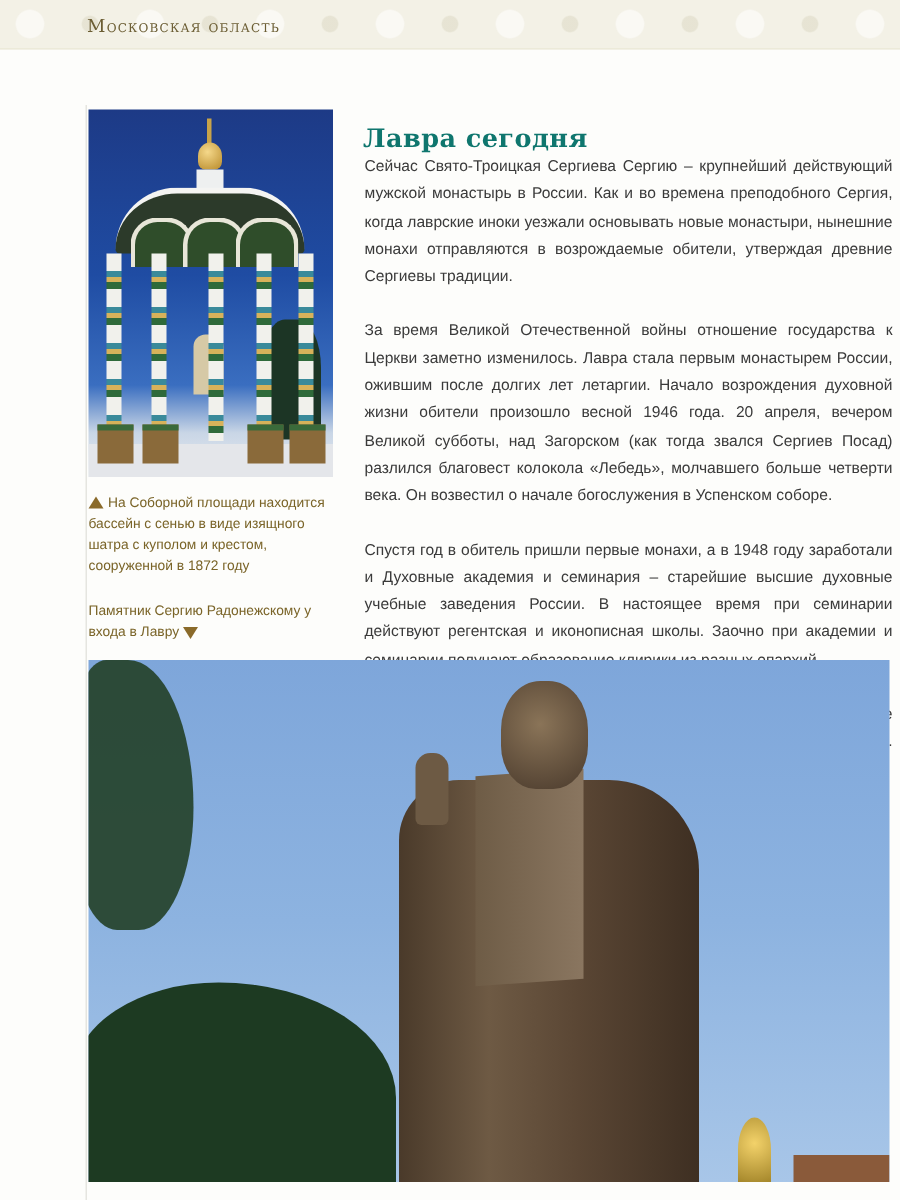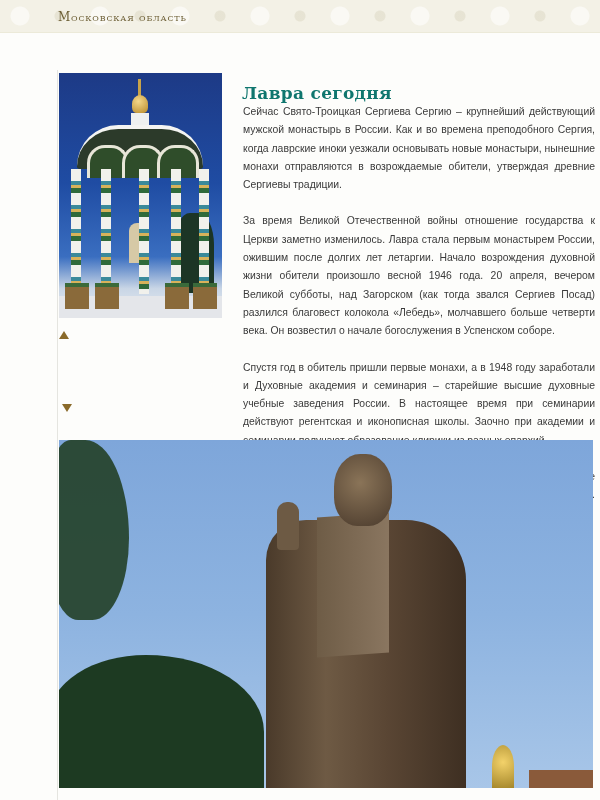--- a/index.html
+++ b/index.html
@@ -143,25 +143,25 @@
   <div class="col" style="left:112px"></div>
   <div class="col" style="left:140px"></div>
   <div class="ground"></div>
   <div class="base" style="left:6px"></div>
   <div class="base" style="left:36px"></div>
   <div class="base" style="left:106px"></div>
   <div class="base" style="left:134px"></div>
 </div>
 
 <div class="caption caption-1">
-  <span class="arrow-up"></span>
+  <span class="arrow-up"></span><span>На Соборной площади находится бассейн с сенью в виде изящного шатра с куполом и крестом, сооруженной в 1872 году</span>
 </div>
 
 <div class="caption caption-2">
-  <span class="arrow-down"></span>
+  <span>Памятник Сергию Радонежскому у входа в Лавру</span><span class="arrow-down"></span>
 </div>
 
 <h1 class="article-title">Лавра сегодня</h1>
 
 <div class="article-body">
   <p>Сейчас Свято-Троицкая Сергиева Сергию – крупнейший действующий мужской монастырь в России. Как и во времена преподобного Сергия, когда лаврские иноки уезжали основывать новые монастыри, нынешние монахи отправляются в возрождаемые обители, утверждая древние Сергиевы традиции.</p>
   <p>За время Великой Отечественной войны отношение государства к Церкви заметно изменилось. Лавра стала первым монастырем России, ожившим после долгих лет летаргии. Начало возрождения духовной жизни обители произошло весной 1946 года. 20 апреля, вечером Великой субботы, над Загорском (как тогда звался Сергиев Посад) разлился благовест колокола «Лебедь», молчавшего больше четверти века. Он возвестил о начале богослужения в Успенском соборе.</p>
   <p>Спустя год в обитель пришли первые монахи, а в 1948 году заработали и Духовные академия и семинария – старейшие высшие духовные учебные заведения России. В настоящее время при семинарии действуют регентская и иконописная школы. Заочно при академии и семинарии получают образование клирики из разных епархий.</p>
   <p>В Свято-Троицкой Сергиевой Лавре трижды проходили поместные Соборы Русской Православной Церкви (в 1971, 1988 и 1990 годах). Здесь проводятся международ-</p>
 </div>

